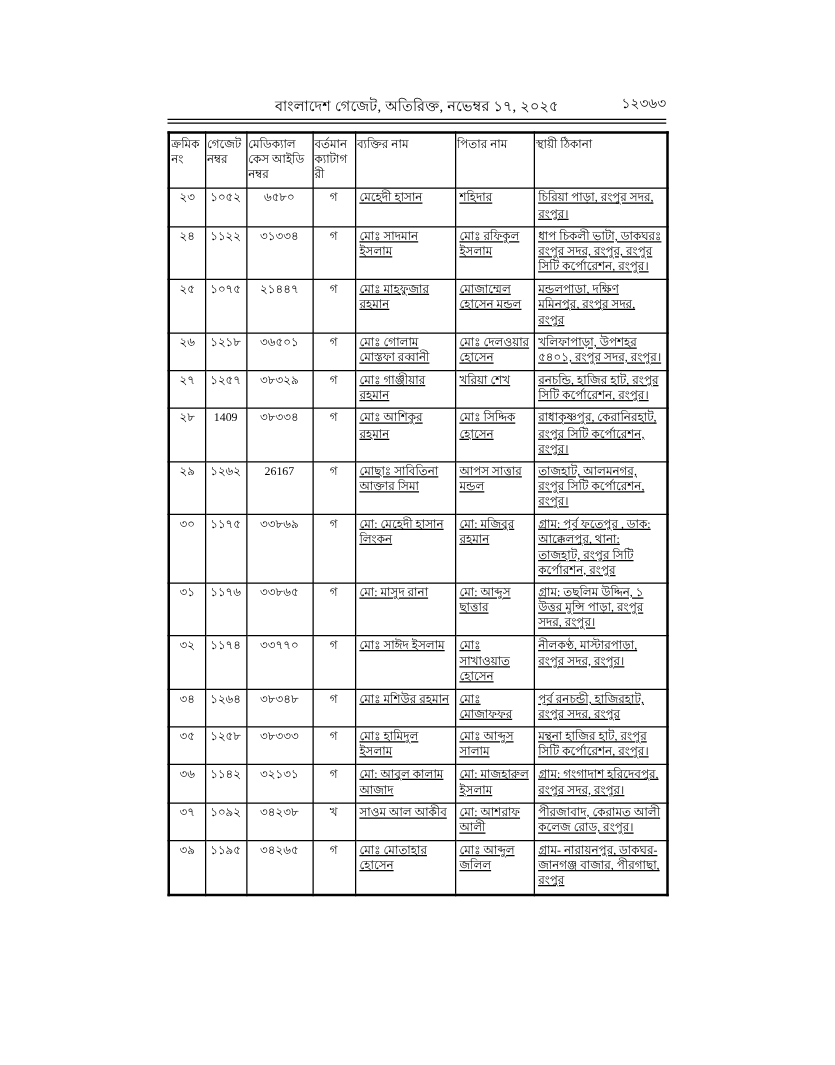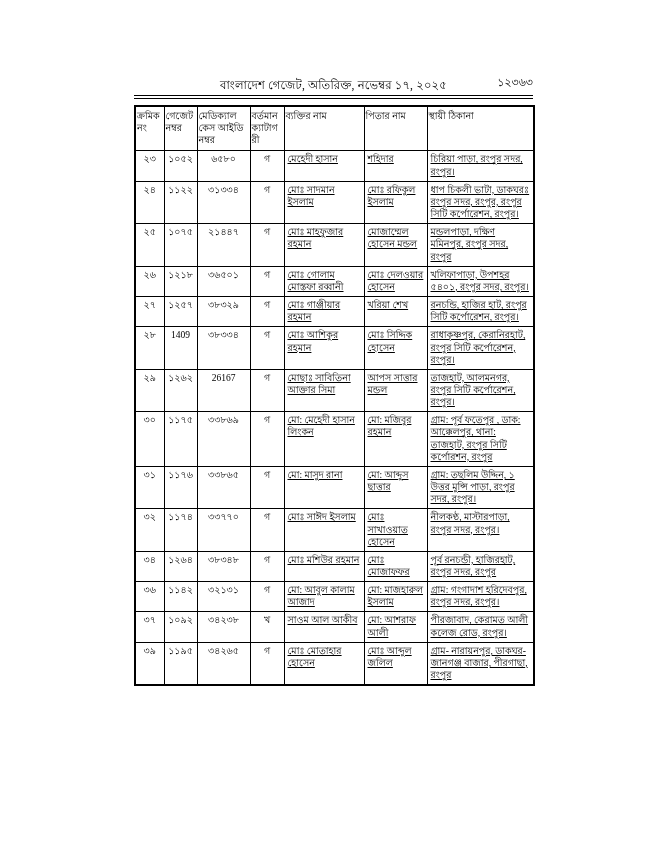--- a/index.html
+++ b/index.html
@@ -202,20 +202,29 @@
         <tr>
           <td class="col-serial">৩৪</td>
           <td class="col-gazette_no">১২৬৪</td>
           <td class="col-medical_case_id">৩৮৩৪৮</td>
           <td class="col-category">গ</td>
           <td class="col-person_name">মোঃ মশিউর রহমান</td>
           <td class="col-father_name">মোঃ মোজাফফর</td>
           <td class="col-address">পূর্ব রনচন্ডী, হাজিরহাট, রংপুর সদর, রংপুর</td>
         </tr>
         <tr>
+          <td class="col-serial">৩৫</td>
+          <td class="col-gazette_no">১২৫৮</td>
+          <td class="col-medical_case_id">৩৮৩৩৩</td>
+          <td class="col-category">গ</td>
+          <td class="col-person_name">মোঃ হামিদুল ইসলাম</td>
+          <td class="col-father_name">মোঃ আব্দুস সালাম</td>
+          <td class="col-address">মন্থনা হাজির হাট, রংপুর সিটি কর্পোরেশন, রংপুর।</td>
+        </tr>
+        <tr>
           <td class="col-serial">৩৬</td>
           <td class="col-gazette_no">১১৪২</td>
           <td class="col-medical_case_id">৩২১৩১</td>
           <td class="col-category">গ</td>
           <td class="col-person_name">মো: আবুল কালাম আজাদ</td>
           <td class="col-father_name">মো: মাজহারুল ইসলাম</td>
           <td class="col-address">গ্রাম: গংগাদাশ হরিদেবপুর, রংপুর সদর, রংপুর।</td>
         </tr>
         <tr>
           <td class="col-serial">৩৭</td>

